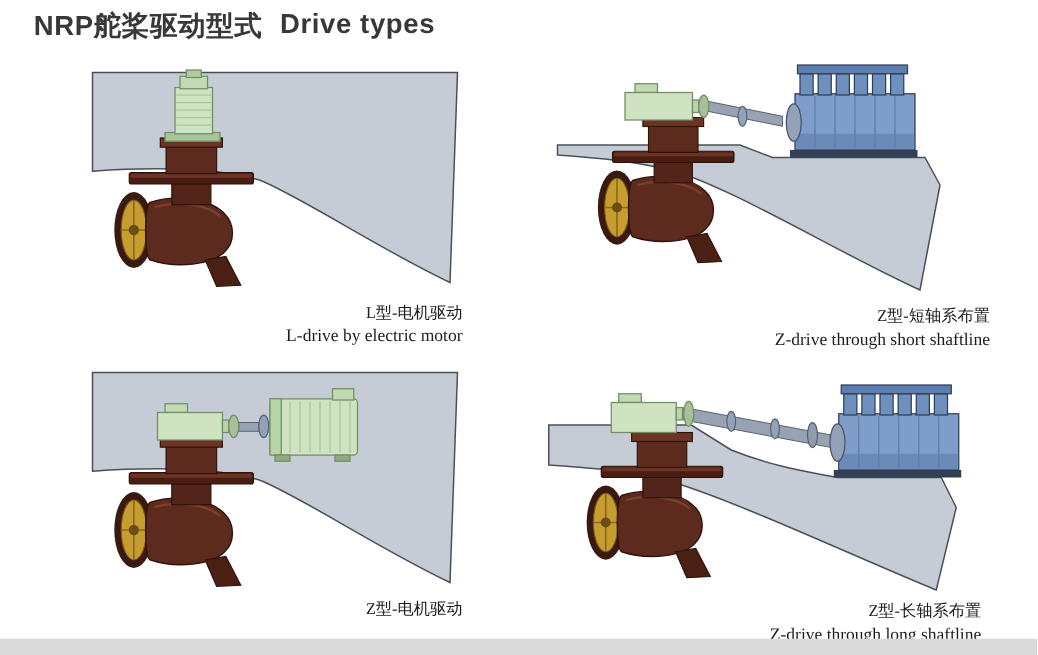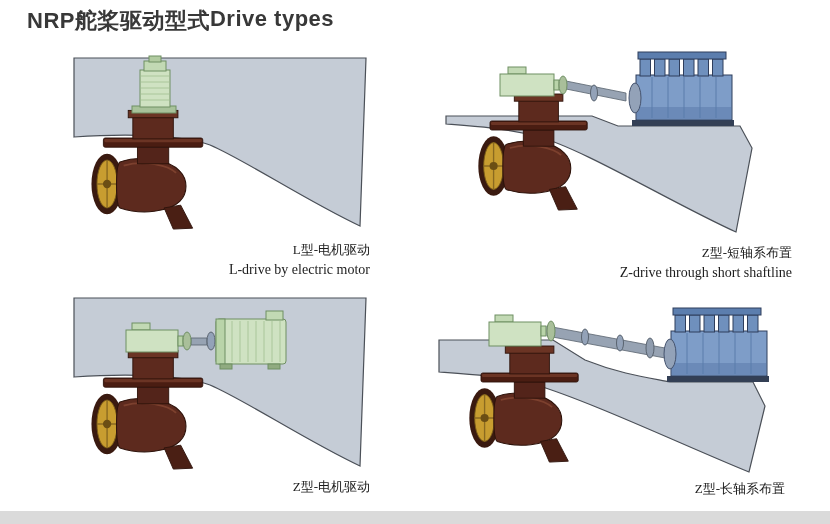--- a/index.html
+++ b/index.html
@@ -1,21 +1,21 @@
 <!DOCTYPE html>
 <html><head>
 <meta charset="utf-8">
 <style>
   html,body { margin:0; padding:0; background:#ffffff; }
   .stage {
     position:relative; width:830px; height:524px; background:#ffffff;
     font-family:"Liberation Sans","DejaVu Sans",sans-serif; overflow:hidden;
   }
   .title {
-    position:absolute; left:27px; top:6px; display:flex; 
+    position:absolute; left:27px; top:6px; display:flex; gap:14px;
     font-size:22px; font-weight:bold; color:#383838; letter-spacing:0.5px;
   }
   .panel { position:absolute; }
   .panel svg { display:block; }
   .caption-zh, .caption-en {
     text-align:right; color:#1c1c1c;
     font-family:"Liberation Serif","DejaVu Serif",serif;
   }
   .caption-zh { margin-top:6px; font-size:13px; }
   .caption-en { margin-top:3px; font-size:14px; }
@@ -160,16 +160,17 @@
         <ellipse cx="116" cy="45" rx="4" ry="10" fill="#a9bf9a" stroke="#6f8f63"></ellipse>
         <ellipse cx="150" cy="51" rx="3.5" ry="8" fill="#93a2b8" stroke="#59636f"></ellipse>
         <ellipse cx="185" cy="57" rx="3.5" ry="8" fill="#93a2b8" stroke="#59636f"></ellipse>
         <ellipse cx="215" cy="62" rx="4" ry="10" fill="#8f9cae" stroke="#59636f"></ellipse>
       </g>
       <g>
         <use href="#engine-shape" transform="translate(228,20)"></use>
       </g>
     </svg>
     <div class="caption-zh">Z型-长轴系布置</div>
+    <div class="caption-en">Z-drive through long shaftline</div>
   </div>
 
   <div class="footer-strip"></div>
 </div>
 
 </body></html>

